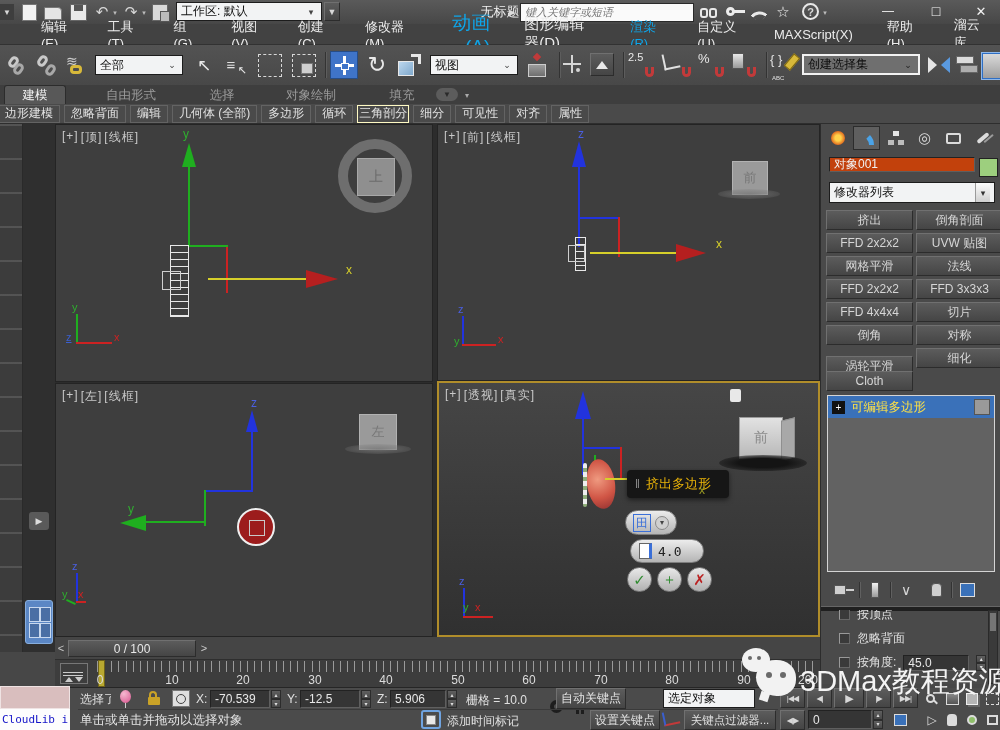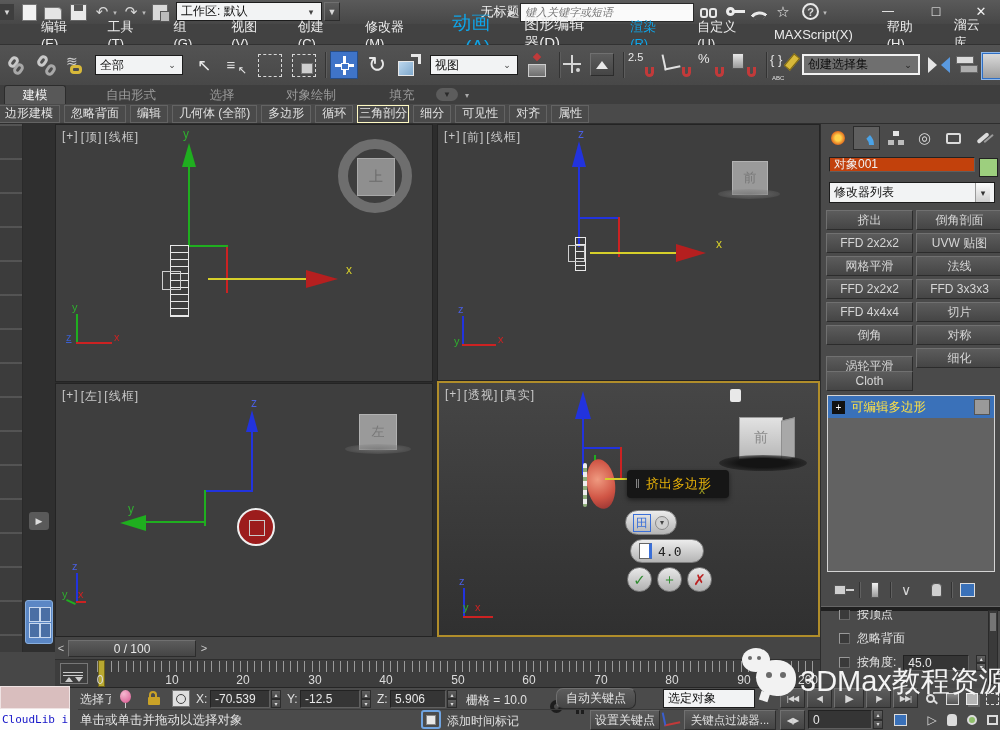--- a/index.html
+++ b/index.html
@@ -550,21 +550,21 @@
         <span>▾</span>
       </div>
     <span class="abs" style="left:466px;top:4px;color:#e0e0e0;">栅格 = 10.0</span>
 
     <div class="abs" style="left:550px;top:6px;width:38px;height:30px;">
       <div style="position:absolute;left:0;top:6px;width:13px;height:13px;border:4px solid #1d1d1d;border-radius:50%;box-sizing:border-box;"></div>
       <div style="position:absolute;left:12px;top:11px;width:22px;height:4px;background:#1d1d1d;"></div>
       <div style="position:absolute;left:26px;top:14px;width:3px;height:6px;background:#1d1d1d;"></div>
       <div style="position:absolute;left:31px;top:14px;width:3px;height:6px;background:#1d1d1d;"></div>
     </div>
-    <div class="abs ic btn3d" style="left:556px;top:0;width:80px;height:21px;color:#e2e2e2;border-radius:7px;">
+    <div class="abs ic btn3d" style="left:556px;top:0;width:70px;height:21px;color:#e2e2e2;">
         <span>自动关键点</span>
       </div>
     <div class="abs wsel" style="left:663px;top:1px;width:92px;height:19px;">
         <span>选定对象</span>
       </div>
 
     <div class="abs ic pbbtn btn3d" style="left:780px;top:0;">
         <span>|◀◀</span>
       </div>
     <div class="abs ic pbbtn btn3d" style="left:807px;top:0;">

